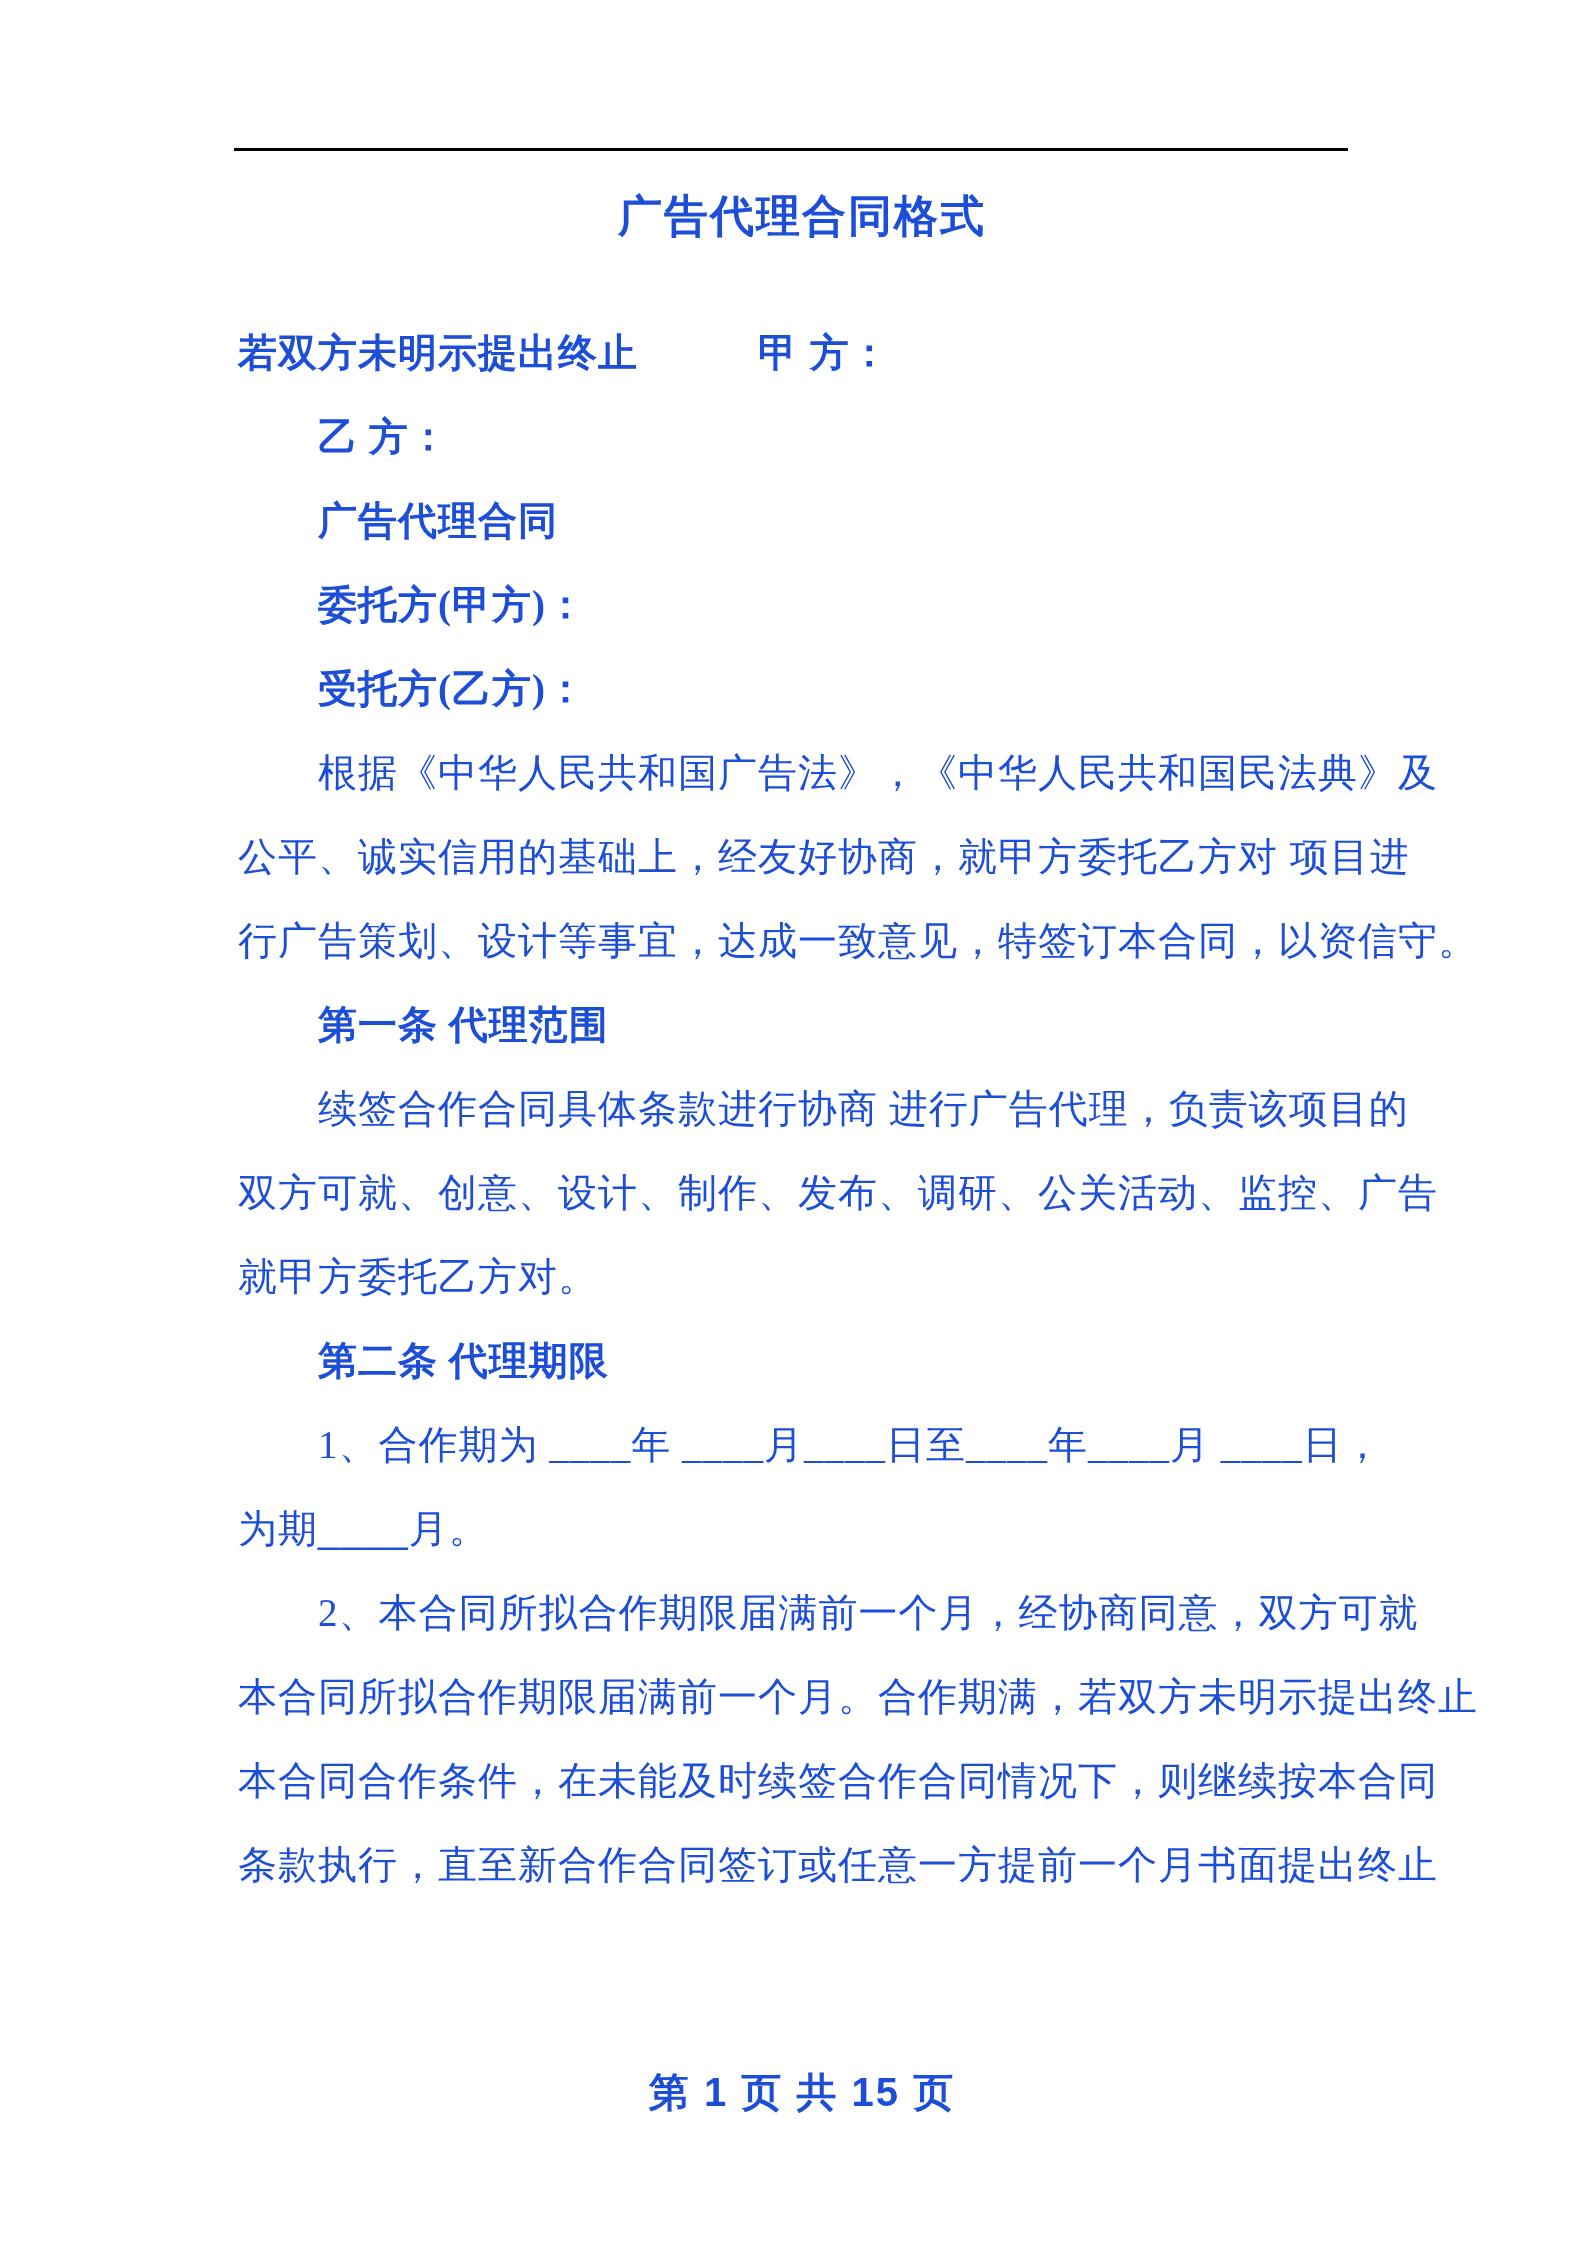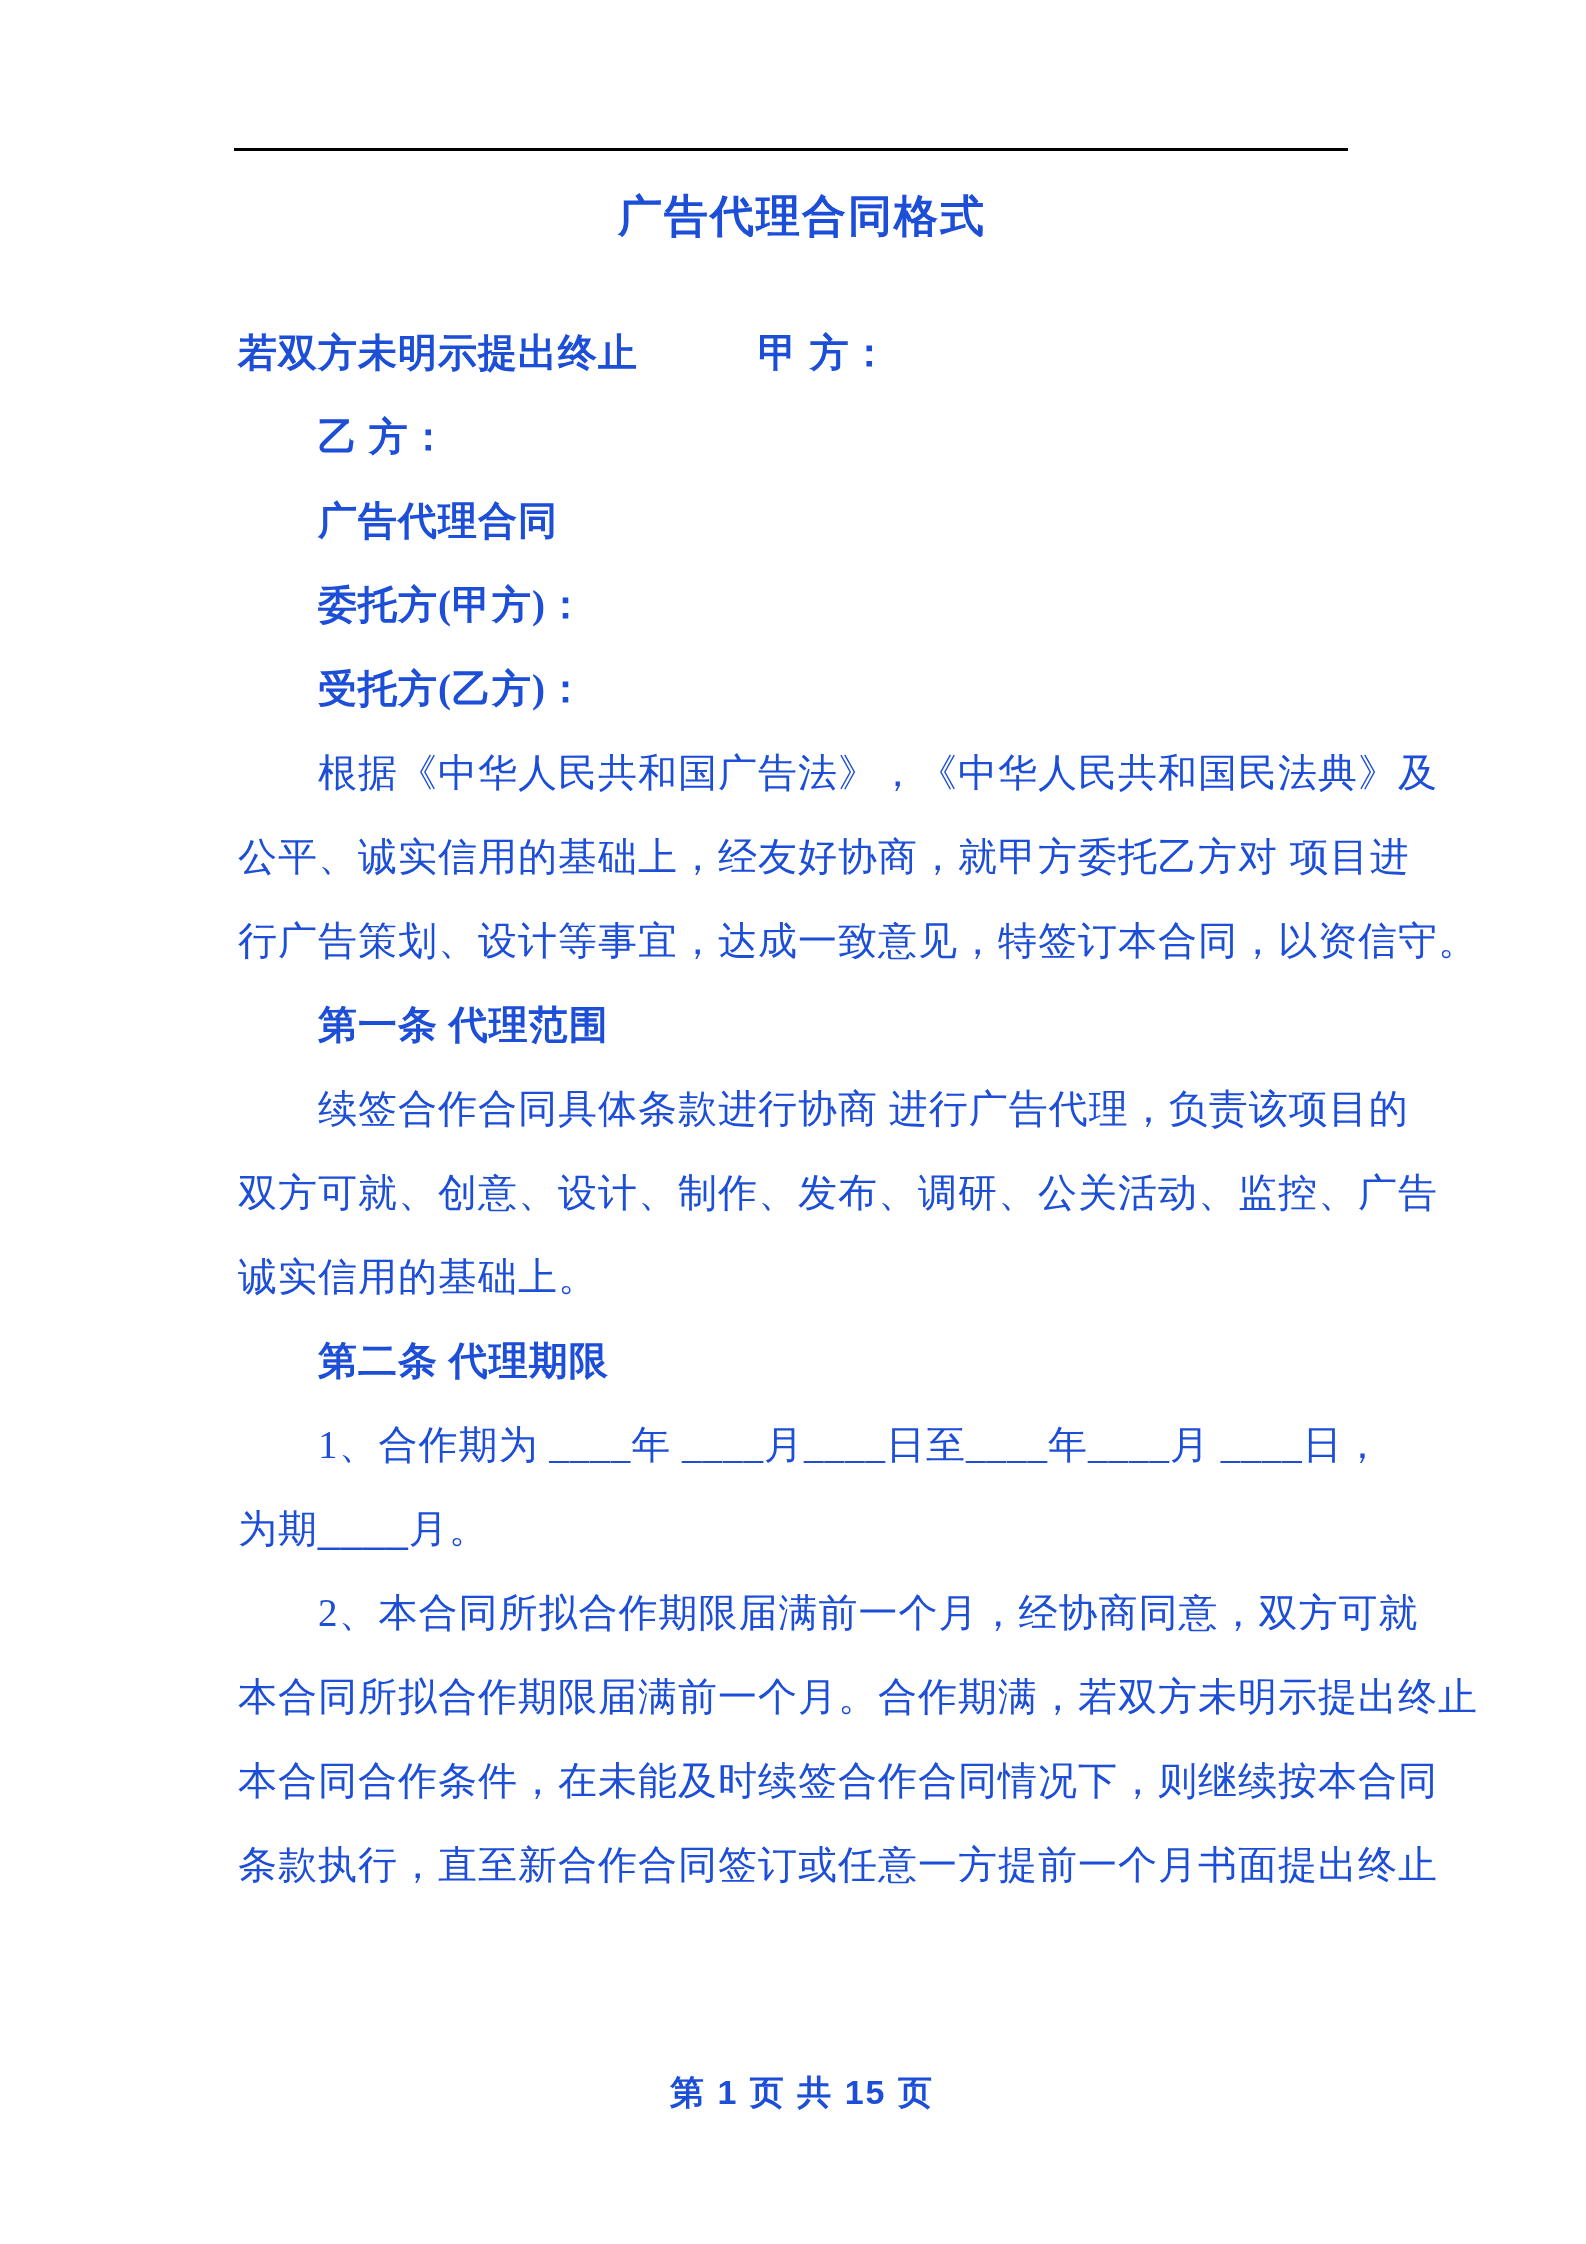--- a/index.html
+++ b/index.html
@@ -51,21 +51,21 @@
     letter-spacing: 1px;
   }
   .line.bold { font-weight: 700; }
   .line.indent { padding-left: 80px; font-family: Liberation Serif, serif; }
   .page-footer {
     position: absolute;
     top: 2070px;
     left: 238px;
     width: 1128px;
     text-align: center;
-    font-size: 34px;
+    font-size: 40px;
     font-weight: 700;
     line-height: 44px;
     letter-spacing: 2px;
     white-space: nowrap;
   }
 </style>
 </head>
 <body>
 
 <div class="page">
@@ -76,21 +76,21 @@
       <div class="line bold indent">乙 方：</div>
       <div class="line bold indent">广告代理合同</div>
       <div class="line bold indent">委托方(甲方)：</div>
       <div class="line bold indent">受托方(乙方)：</div>
       <div class="line indent">根据《中华人民共和国广告法》，《中华人民共和国民法典》及</div>
       <div class="line">公平、诚实信用的基础上，经友好协商，就甲方委托乙方对 项目进</div>
       <div class="line">行广告策划、设计等事宜，达成一致意见，特签订本合同，以资信守。</div>
       <div class="line bold indent">第一条 代理范围</div>
       <div class="line indent">续签合作合同具体条款进行协商 进行广告代理，负责该项目的</div>
       <div class="line">双方可就、创意、设计、制作、发布、调研、公关活动、监控、广告</div>
-      <div class="line">诚实信用的基础上。</div>
+      <div class="line">就甲方委托乙方对。</div>
       <div class="line bold indent">第二条 代理期限</div>
       <div class="line indent">1、合作期为 ____年 ____月____日至____年____月 ____日，</div>
       <div class="line">为期____月。</div>
       <div class="line indent">2、本合同所拟合作期限届满前一个月，经协商同意，双方可就</div>
       <div class="line">本合同所拟合作期限届满前一个月。合作期满，若双方未明示提出终止</div>
       <div class="line">本合同合作条件，在未能及时续签合作合同情况下，则继续按本合同</div>
       <div class="line">条款执行，直至新合作合同签订或任意一方提前一个月书面提出终止</div>
     </div>
   <div class="page-footer">第 1 页 共 15 页</div>
 </div>

